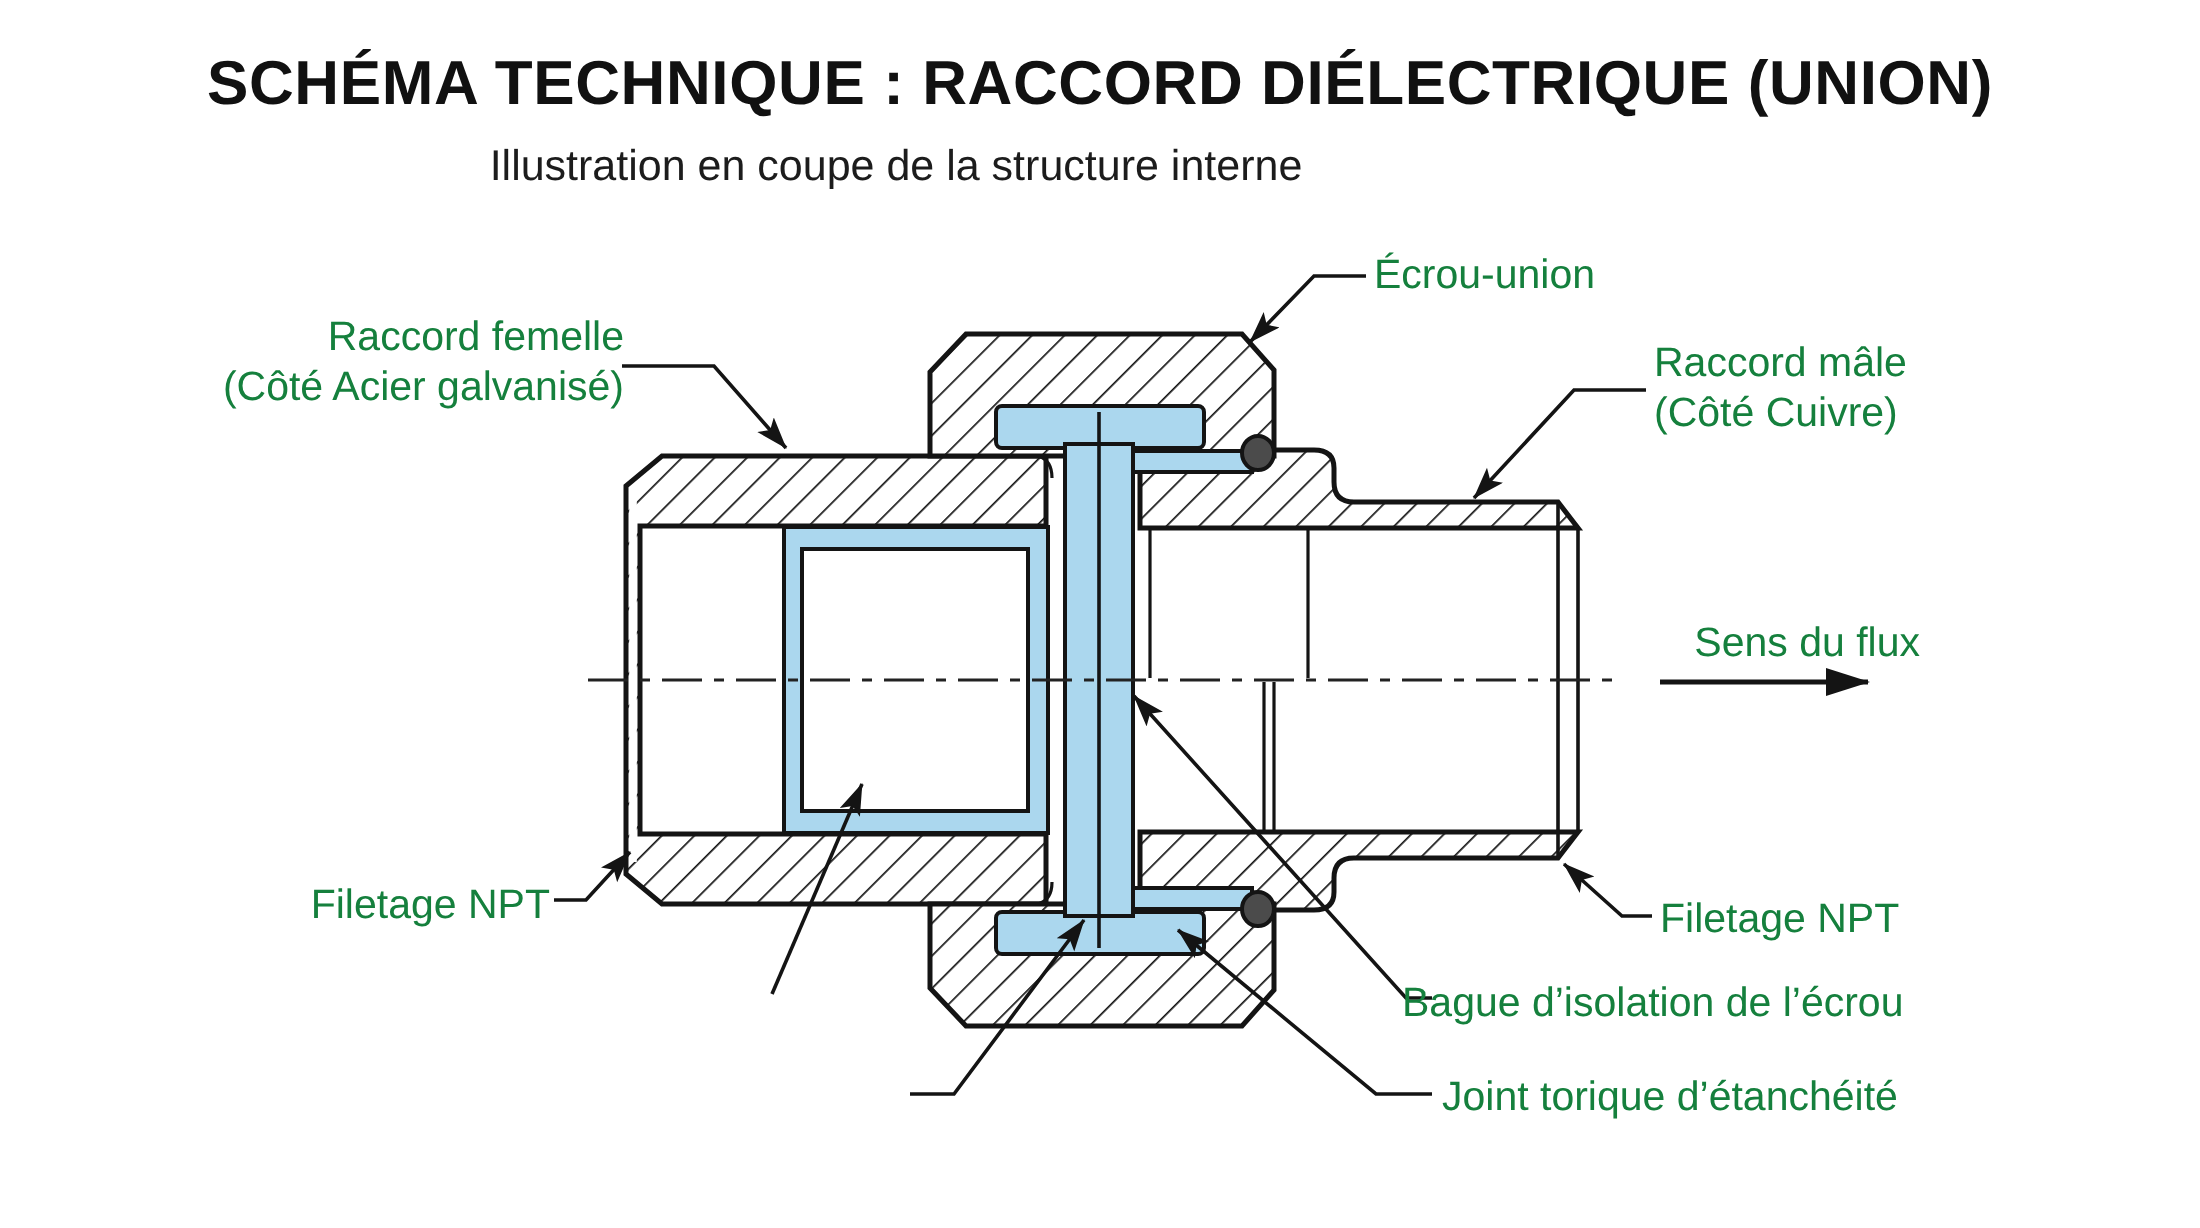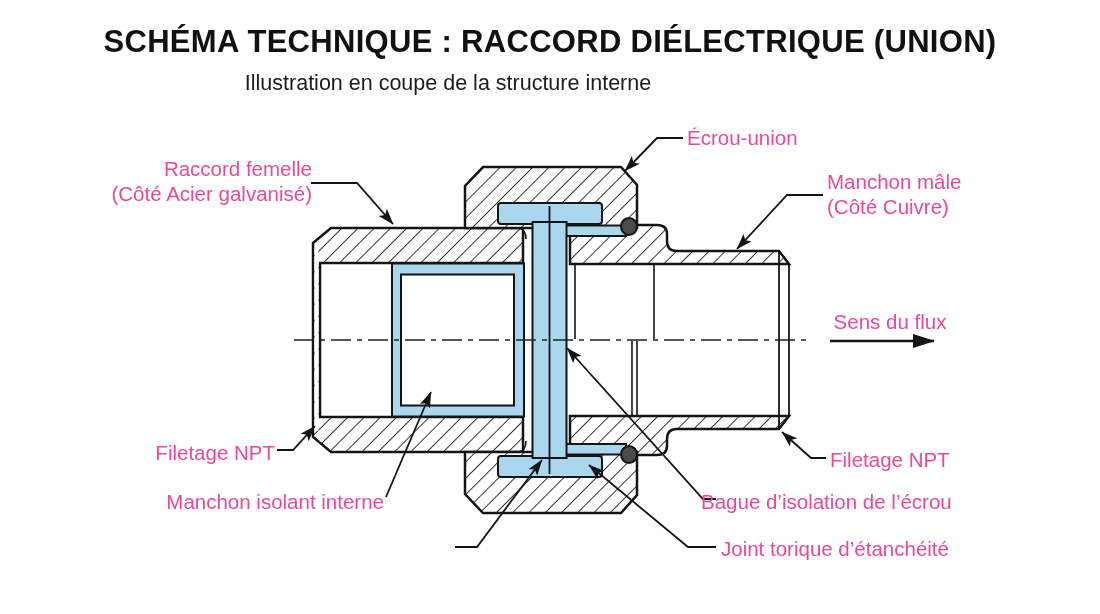--- a/index.html
+++ b/index.html
@@ -1,25 +1,25 @@
 <!DOCTYPE html>
 <html><head>
 <meta charset="utf-8">
 <style>
   html,body{margin:0;padding:0;background:#ffffff;}
   #stage{position:relative;width:1100px;height:614px;background:#ffffff;overflow:hidden;
          font-family:"Liberation Sans", sans-serif;color:#161616;}
   #diagram-svg{position:absolute;left:0;top:0;}
-  .label{position:absolute;font-size:20.5px;line-height:25px;white-space:nowrap;color:#ec4899;}
+  .label{position:absolute;font-size:20.5px;line-height:25px;white-space:nowrap;color:#15803d;}
   .title{position:absolute;left:0;top:24px;width:1100px;text-align:center;
          font-size:31px;font-weight:700;letter-spacing:.3px;color:#111;}
   .subtitle{position:absolute;left:0;top:71px;width:896px;text-align:center;
          font-size:21.5px;font-weight:400;color:#1c1c1c;}
   .ra{text-align:right;}
-  .ctr{text-align:center;}
+  .ctr{text-align:right;}
 </style>
 </head>
 <body>
 
 <div id="stage">
 
   <svg id="diagram-svg" width="1100" height="614" viewBox="0 0 1100 614">
     <defs>
       <pattern id="hatch" patternUnits="userSpaceOnUse" width="11.5" height="11.5" patternTransform="rotate(45)">
         <rect width="11.5" height="11.5" fill="#ffffff"></rect>
@@ -103,30 +103,29 @@
   <div class="subtitle">Illustration en coupe de la structure interne</div>
 
   <div class="label" style="left:687px;top:125px;">Écrou-union</div>
 
   <div class="label ra" style="right:788px;top:156px;">
     <div>Raccord femelle</div>
     <div>(Côté Acier galvanisé)</div>
   </div>
 
   <div class="label" style="left:827px;top:169px;">
-    <div>Manchon mâle</div>
+    <div>Raccord mâle</div>
     <div>(Côté Cuivre)</div>
   </div>
 
   <div class="label ctr" style="left:820px;top:309px;width:140px;">Sens du flux</div>
 
   <div class="label ra" style="right:825px;top:440px;">Filetage NPT</div>
 
   <div class="label" style="left:830px;top:447px;">Filetage NPT</div>
 
-  <div class="label ra" style="right:716px;top:489px;">Manchon isolant interne</div>
 
 
   <div class="label" style="left:701px;top:489px;">Bague d’isolation de l’écrou</div>
 
   <div class="label" style="left:721px;top:536px;">Joint torique d’étanchéité</div>
 
 </div>
 
 </body></html>

